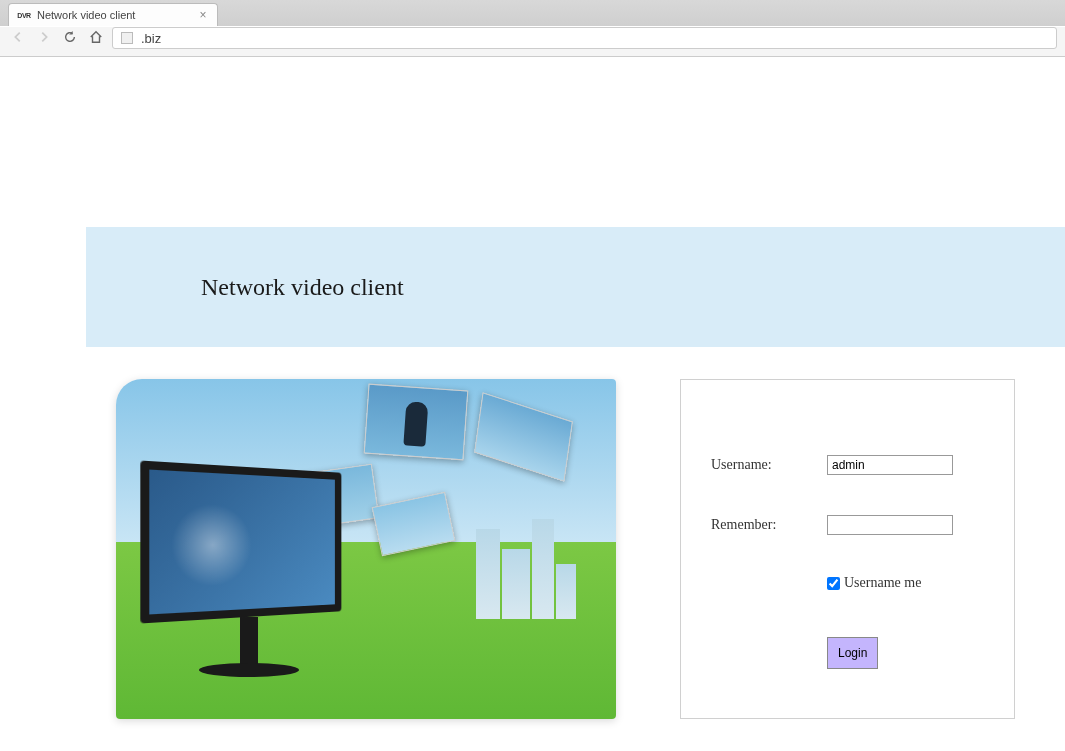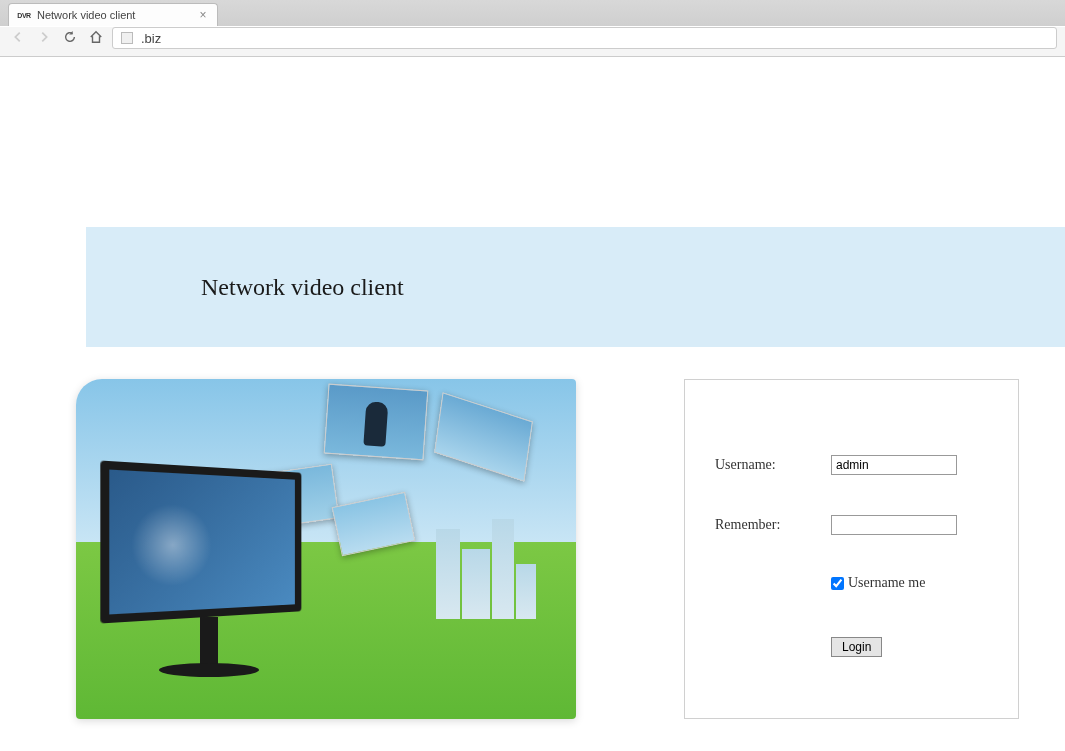--- a/index.html
+++ b/index.html
@@ -110,24 +110,24 @@
       display: flex;
       align-items: center;
     }
     .banner-title {
       font-family: "Times New Roman", serif;
       font-size: 24px;
       color: #1a1a1a;
       margin-left: 115px;
     }
     .main-row {
-      margin-left: 76px;
+      margin-left: 116px;
       margin-top: 32px;
       display: flex;
-      gap: 108px;
+      gap: 64px;
     }
     .hero-image {
       width: 500px;
       height: 340px;
       border-radius: 26px 4px 4px 4px;
       background: linear-gradient(to bottom, #87c5e8 0%, #c8e5f5 48%, #7cc844 48%, #5fb835 100%);
       position: relative;
       overflow: hidden;
       box-shadow: 0 2px 8px rgba(0,0,0,0.15);
     }
@@ -222,24 +222,24 @@
       margin-left: 116px;
       margin-bottom: 46px;
       display: flex;
       align-items: center;
       font-family: "Times New Roman", serif;
       font-size: 14px;
     }
     .checkbox-row input { margin-right: 4px; }
     .login-btn {
       margin-left: 116px;
-      padding: 2px 10px;
+      padding: 8px 10px;
       font-size: 12px;
       font-family: Arial, sans-serif;
-      background: #e5e5e5;
+      background: #c4b5fd;
       border: 1px solid #888;
       cursor: pointer;
     }
   </style>
 </head>
 <body>
 
 <div class="browser-chrome">
   <div class="tab-bar">
     <div class="tab">

